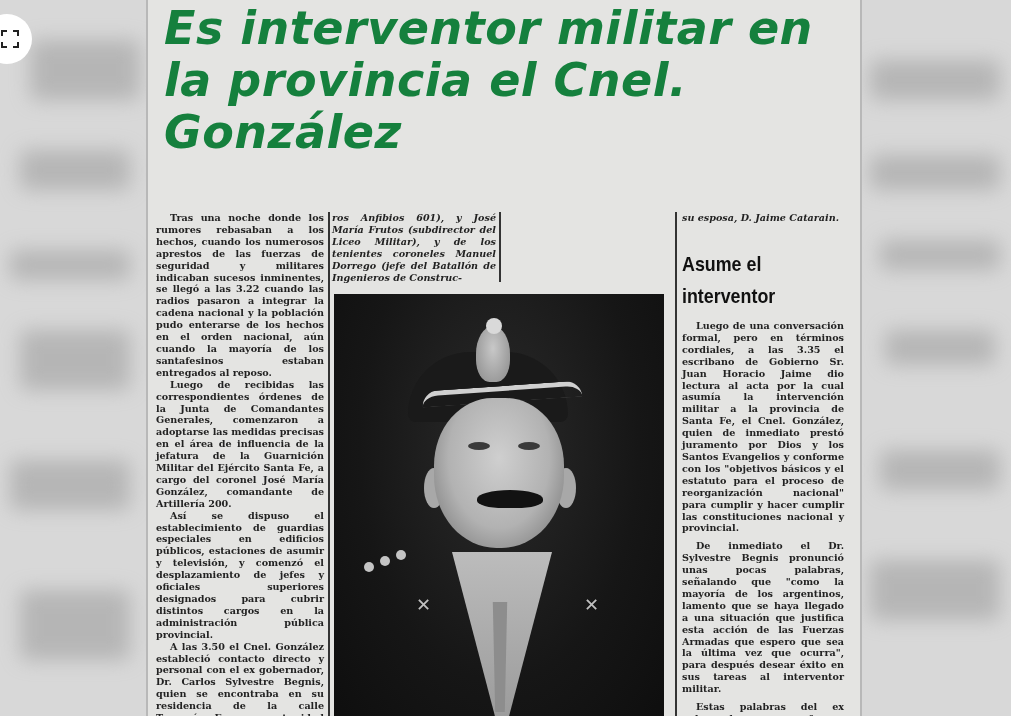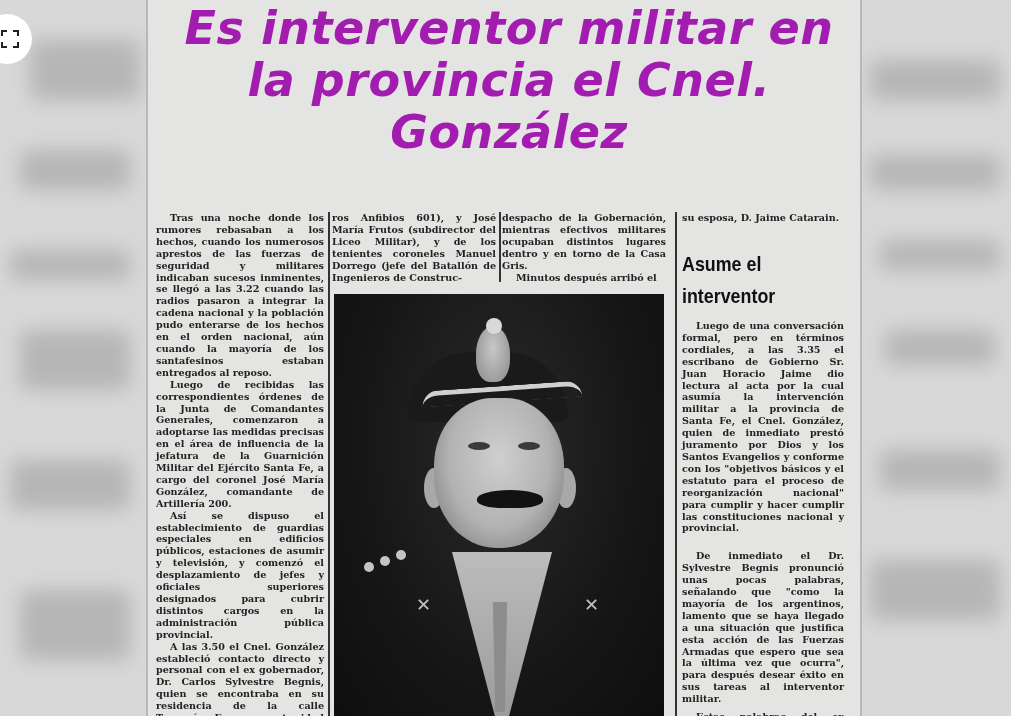--- a/index.html
+++ b/index.html
@@ -20,38 +20,38 @@
 
     
     .clip {
       position: absolute; left: 146px; top: 0; width: 716px; height: 716px;
       background: #e4e4e2; overflow: hidden; color: #151515;
       border-left: 2px solid #b8b8b8; border-right: 2px solid #b8b8b8;
     }
     .headline {
       position: absolute; left: 16px; top: 2px; width: 690px;
       font-family: "DejaVu Sans", sans-serif; font-style: italic; font-weight: bold;
-      font-size: 46px; line-height: 52px; letter-spacing: .5px; color: #a21caf; text-align: center;
+      font-size: 46px; line-height: 52px; letter-spacing: .5px; color: #15803d;
     }
     .subhead {
       position: absolute; left: 16px; top: 112px; width: 690px;
       font-family: "Liberation Serif", serif; font-size: 33px; line-height: 44px; color: #222;
     }
 
     .col {
       position: absolute; font-family: "DejaVu Serif", serif; font-size: 9.6px; line-height: 11.9px;
       text-align: justify; font-weight: bold; color: #222; hyphens: auto;
     }
     .col p { text-indent: 14px; }
     .col p + p { margin-top: 0; }
     .col1 { left: 8px; top: 212px; width: 168px; }
     .col2 { left: 184px; top: 212px; width: 164px; }
     .col3 { left: 354px; top: 212px; width: 164px; }
     .col4 { left: 534px; top: 212px; width: 162px; }
-    .col p.noindent { text-indent: 0; }
+    .col p.noindent { text-indent: 0; font-style: italic; }
 
     .rule { position: absolute; width: 1.5px; background: #333; }
 
     .side-head {
       position: absolute; left: 534px; top: 248px; width: 162px;
       font-family: "Liberation Sans", sans-serif; font-weight: bold; font-size: 21px; line-height: 32px;
       color: #111; transform: scaleX(.85); transform-origin: left top;
     }
     .col4b { top: 320px; }
 
@@ -115,36 +115,32 @@
   </div>
 
   <div class="rule" style="left:180px;top:212px;height:504px;"></div>
 
   <div class="col col2">
     <p class="noindent">ros Anfibios 601), y José María Frutos (subdirector del Liceo Militar), y de los tenientes coroneles Manuel Dorrego (jefe del Batallón de Ingenieros de Construc-</p>
   </div>
 
   <div class="rule" style="left:351px;top:212px;height:70px;"></div>
 
-  <div class="col col3">
-    <p class="noindent">despacho de la Gobernación, mientras efectivos militares ocupaban distintos lugares dentro y en torno de la Casa Gris.</p>
-    <p>Minutos después arribó el</p>
-  </div>
 
   <div class="rule" style="left:527px;top:212px;height:504px;"></div>
 
   <div class="col col4">
     <p class="noindent">su esposa, D. Jaime Catarain.</p>
   </div>
 
   <div class="side-head">Asume el interventor</div>
 
   <div class="col col4 col4b">
     <p>Luego de una conversación formal, pero en términos cordiales, a las 3.35 el escribano de Gobierno Sr. Juan Horacio Jaime dio lectura al acta por la cual asumía la intervención militar a la provincia de Santa Fe, el Cnel. González, quien de inmediato prestó juramento por Dios y los Santos Evangelios y conforme con los "objetivos básicos y el estatuto para el proceso de reorganización nacional" para cumplir y hacer cumplir las constituciones nacional y provincial.</p>
-    <p style="margin-top:16px">De inmediato el Dr. Sylvestre Begnis pronunció unas pocas palabras, señalando que "como la mayoría de los argentinos, lamento que se haya llegado a una situación que justifica esta acción de las Fuerzas Armadas que espero que sea la última vez que ocurra", para después desear éxito en sus tareas al interventor militar.</p>
+    <p style="margin-top:6px">De inmediato el Dr. Sylvestre Begnis pronunció unas pocas palabras, señalando que "como la mayoría de los argentinos, lamento que se haya llegado a una situación que justifica esta acción de las Fuerzas Armadas que espero que sea la última vez que ocurra", para después desear éxito en sus tareas al interventor militar.</p>
     <p style="margin-top:6px">Estas palabras del ex gobernador, fueron generosamente aplaudidas por quienes fueron sus colaboradores y que lo acompañaban,</p>
   </div>
 
   <div class="photo">
     <div class="cap"></div>
     <div class="cap-badge"></div>
     <div class="cap-knob"></div>
     <div class="visor"></div>
     <div class="ear" style="left:90px;"></div>
     <div class="ear" style="left:222px;"></div>

